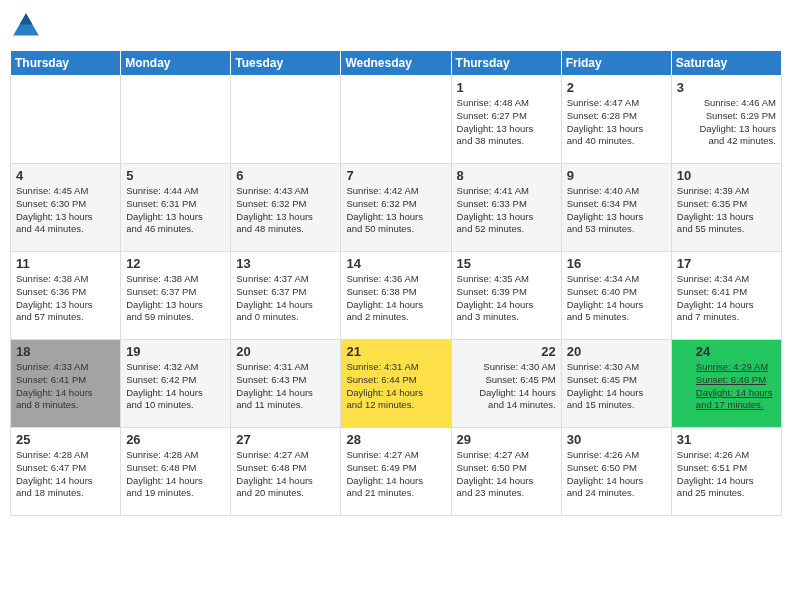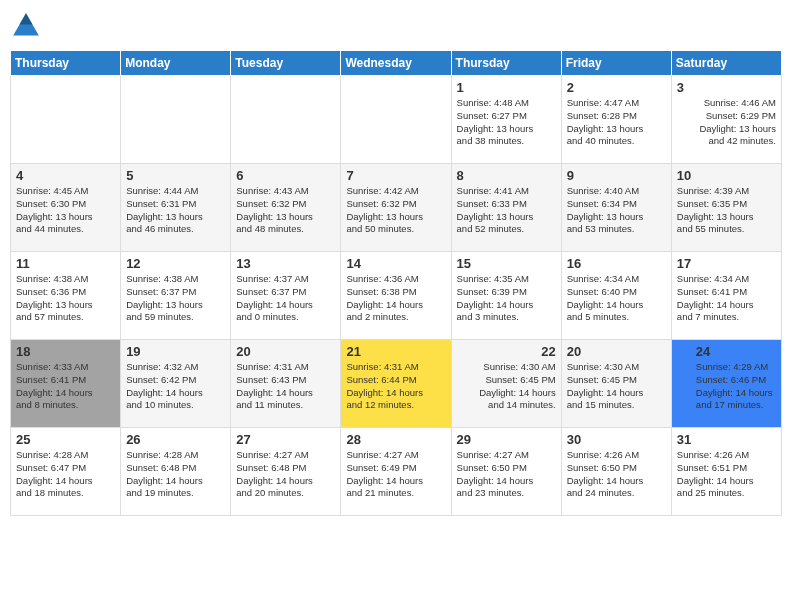--- a/index.html
+++ b/index.html
@@ -298,23 +298,23 @@
 Daylight: 14 hours
 and 14 minutes.</div>
           </td>
           <td style="background: rgb(245, 245, 245);">
             <span class="day-number">20</span>
             <div class="day-info" style="white-space: pre-line;">Sunrise: 4:30 AM
 Sunset: 6:45 PM
 Daylight: 14 hours
 and 15 minutes.</div>
           </td>
-          <td style="background: #3b82f6; padding-left: 24px;">
+          <td style="background: #22c55e; padding-left: 24px;">
             <span class="day-number">24</span>
-            <div class="day-info" style="white-space: pre-line;">Sunrise: 4:29 AM
+            <div class="day-info" style="white-space: pre-line; text-decoration: underline;">Sunrise: 4:29 AM
 Sunset: 6:46 PM
 Daylight: 14 hours
 and 17 minutes.</div>
           </td>
         </tr>
         <tr>
           <td>
             <span class="day-number">25</span>
             <div class="day-info" style="white-space: pre-line;">Sunrise: 4:28 AM
 Sunset: 6:47 PM

